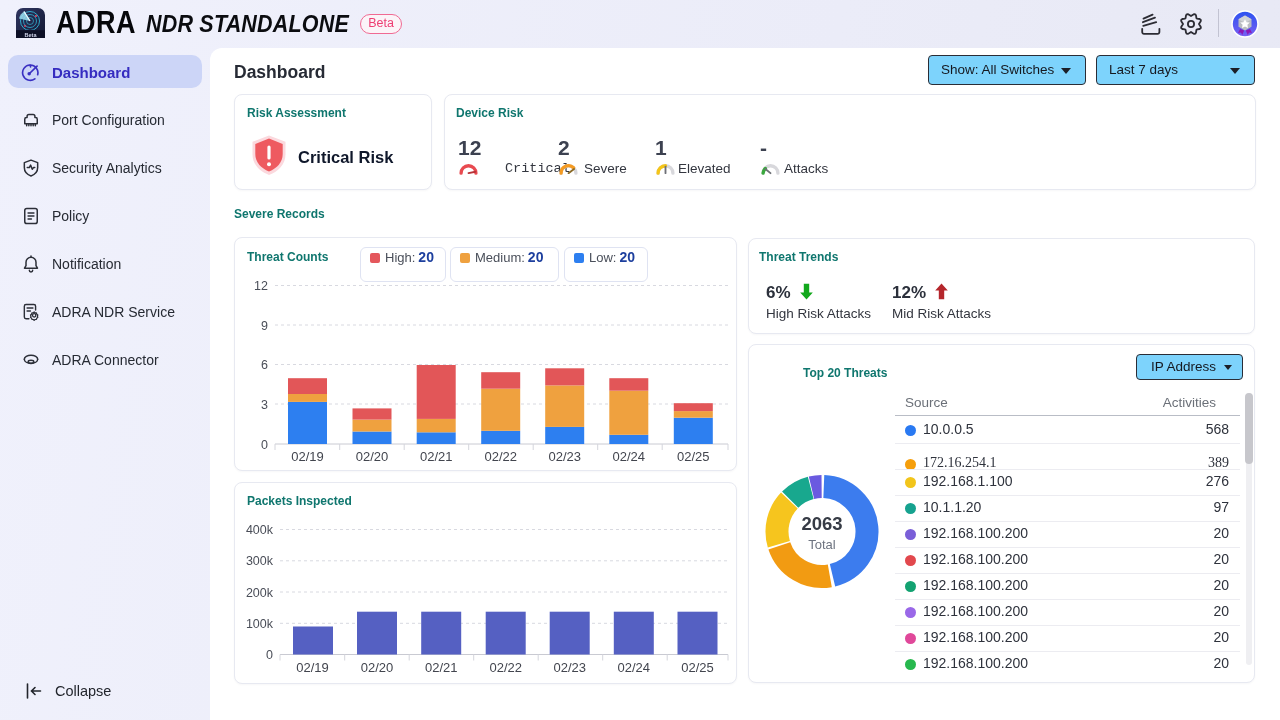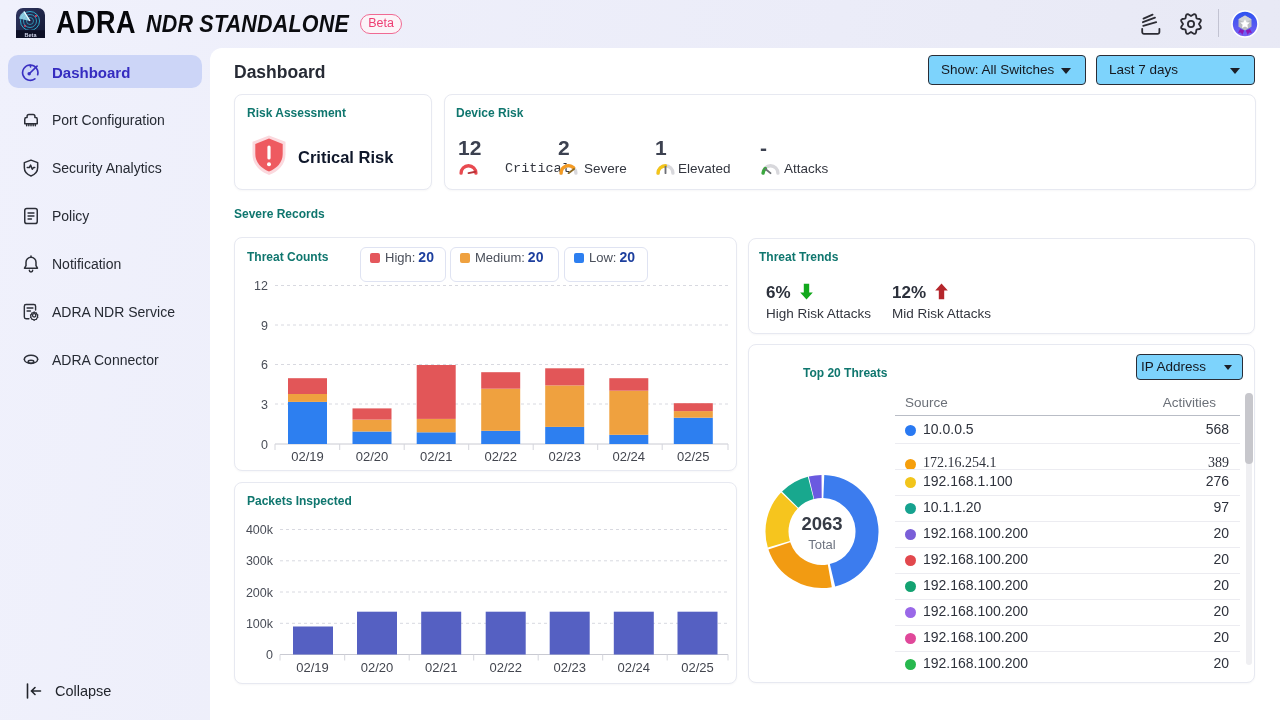--- a/index.html
+++ b/index.html
@@ -333,21 +333,21 @@
 <div class="abs" style="left:766px;top:306px;font-size:13.5px;color:#33363f;">High Risk Attacks</div>
 <div class="abs" style="left:892px;top:283px;font-size:17px;font-weight:bold;color:#2b303b;">12%</div>
 <svg class="abs" style="left:934px;top:283px;" width="15" height="17" viewBox="0 0 15 17">
   <path d="M7.5 0.5 L13.8 7.5 h-3.6 V16.2 H4.8 V7.5 H1.2 z" fill="#b5262c"></path>
 </svg>
 <div class="abs" style="left:892px;top:306px;font-size:13.5px;color:#33363f;">Mid Risk Attacks</div>
 
 <div class="card" style="left:748px;top:344px;width:507px;height:339px;"></div>
 <div class="abs ctitle" style="left:759px;top:366px;margin-left:44px;">Top 20 Threats</div>
 <div class="dd" style="left:1136px;top:354px;width:107px;height:26px;font-size:13.5px;line-height:23px;">
-  <span style="margin-left:4px;">IP Address</span>
+  <span style="margin-left:14px;">IP Address</span>
   <span class="caret" style="right:10px;top:10px;border-left-width:4.5px;border-right-width:4.5px;border-top-width:5.5px;"></span>
 </div>
 
 <svg class="abs" style="left:748px;top:344px;" width="507" height="339" viewBox="0 0 507 339" font-family="Liberation Sans, sans-serif">
   <g fill="none" stroke-width="23">
     <path d="M 75.81 142.54 A 45.0 45.0 0 0 1 84.51 231.26" stroke="#3c7cee"></path>
     <path d="M 81.81 231.82 A 45.0 45.0 0 0 1 31.33 201.78" stroke="#f29b12"></path>
     <path d="M 30.85 200.28 A 45.0 45.0 0 0 1 41.36 156.52" stroke="#f6c51e"></path>
     <path d="M 42.18 155.68 A 45.0 45.0 0 0 1 62.73 143.93" stroke="#18a88e"></path>
     <path d="M 63.49 143.74 A 45.0 45.0 0 0 1 73.61 142.50" stroke="#6a5ae0"></path>

